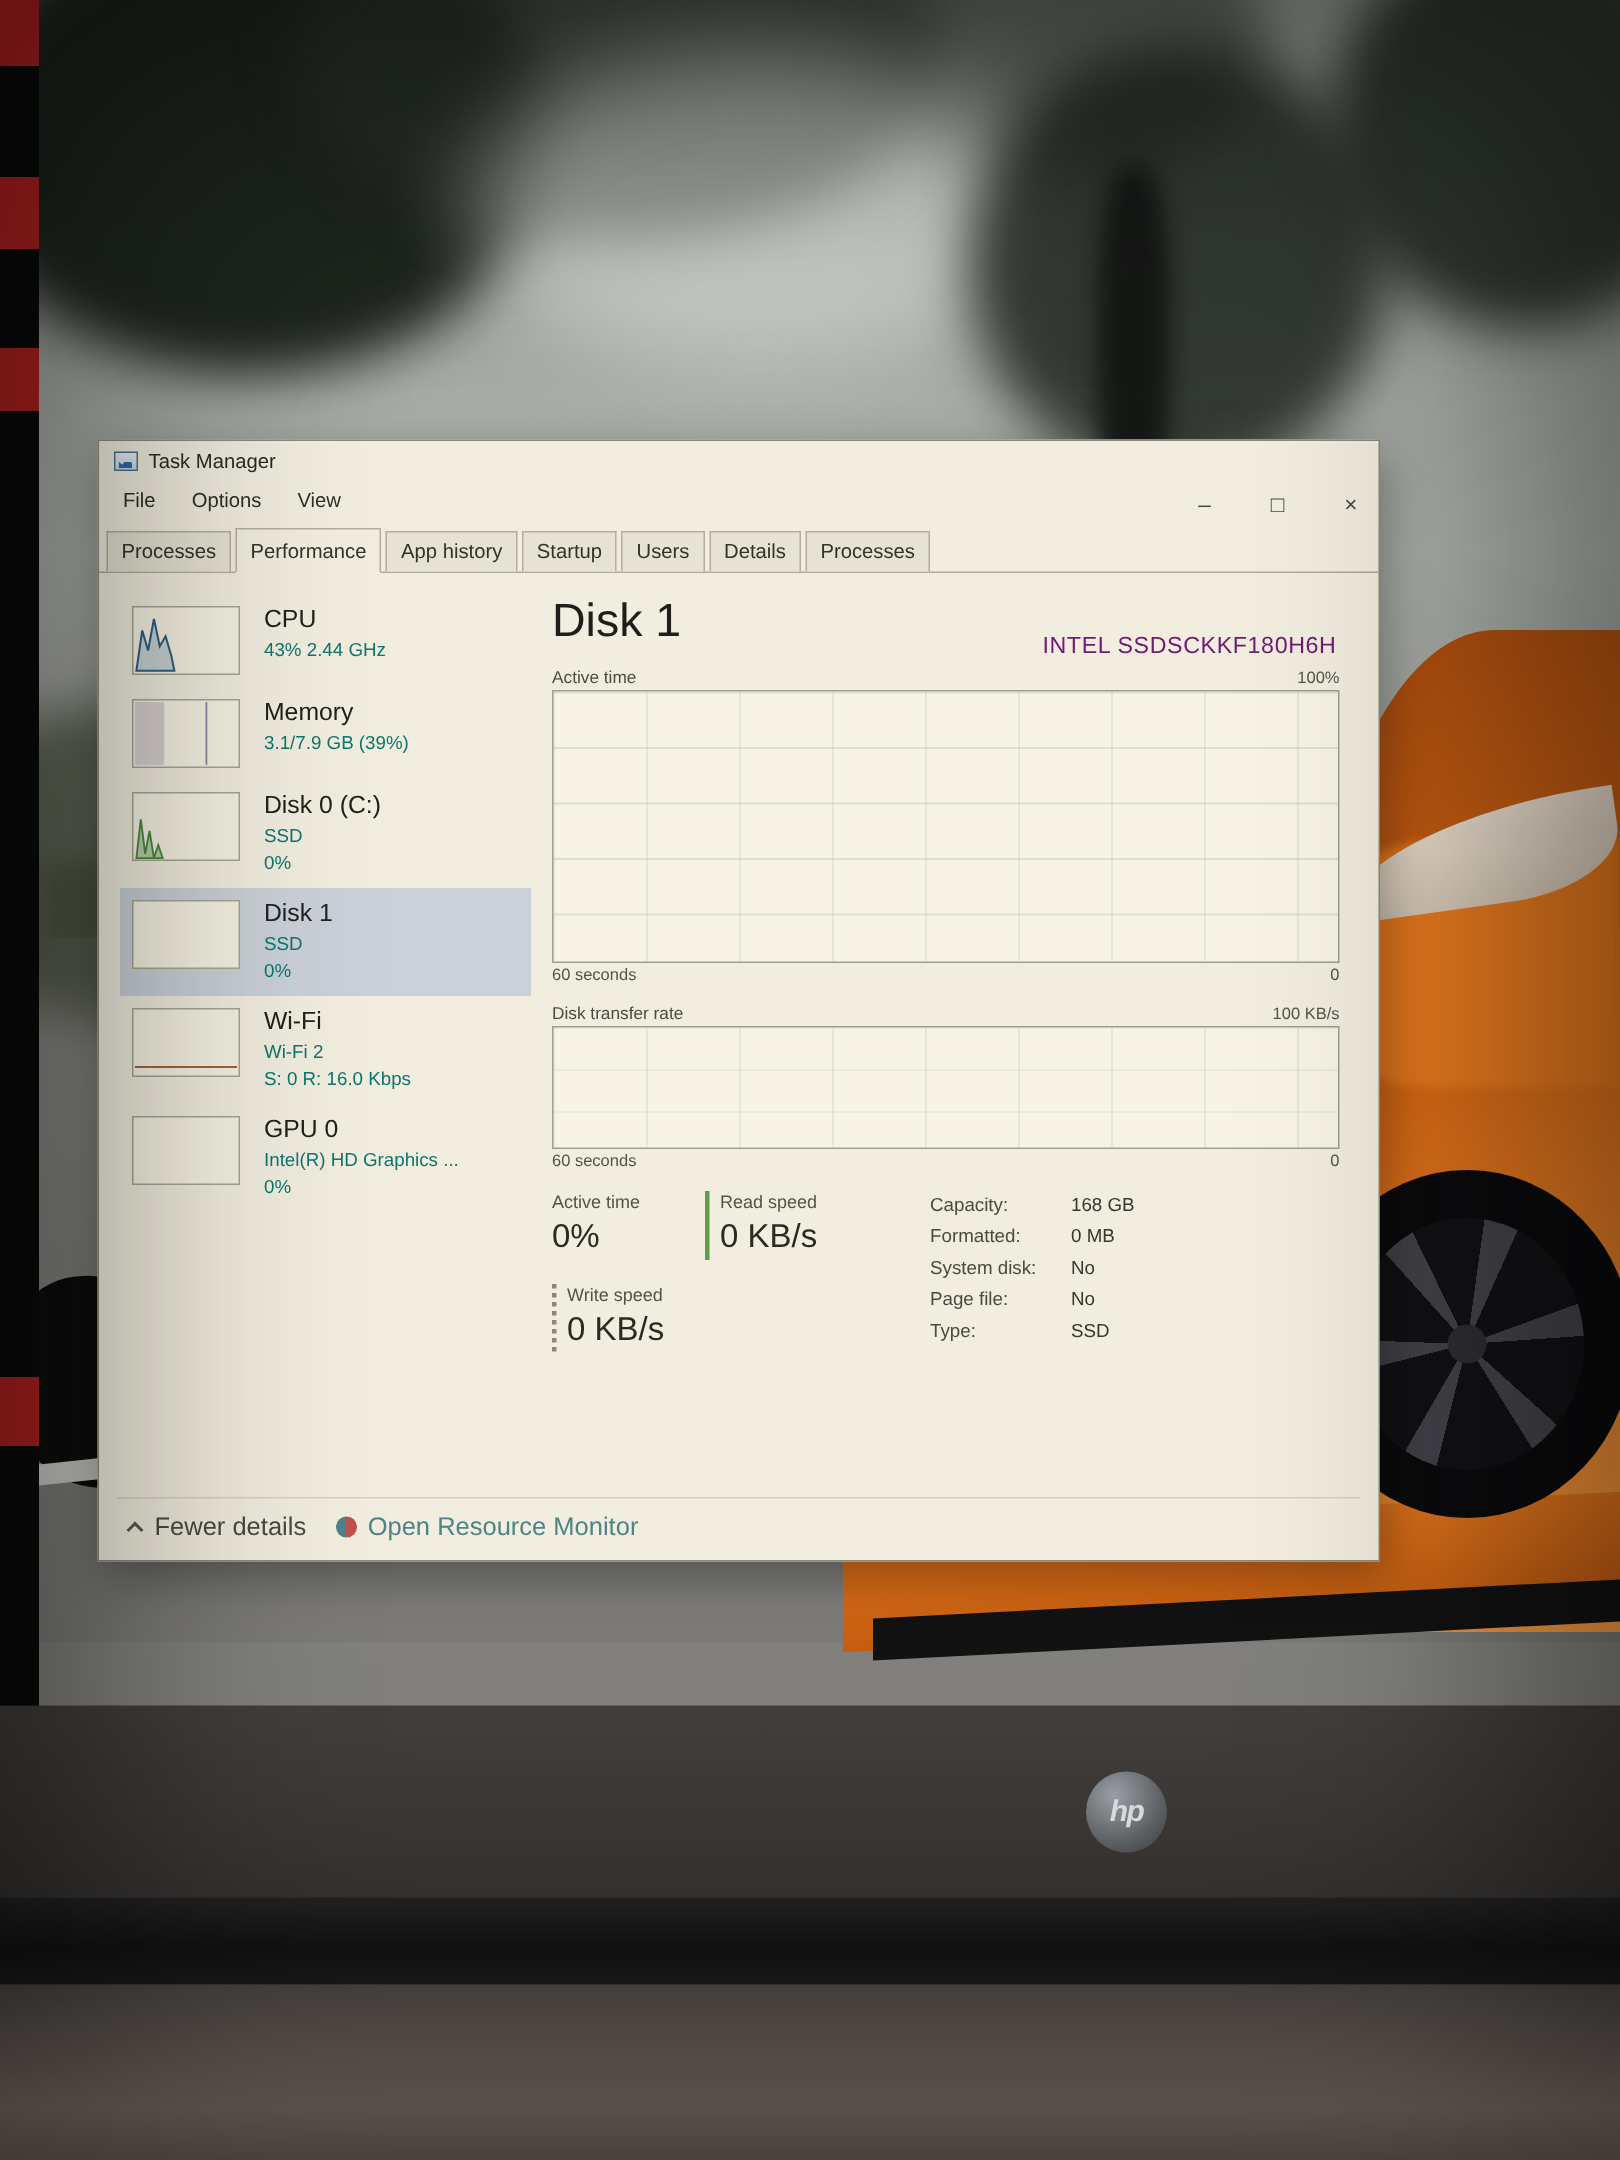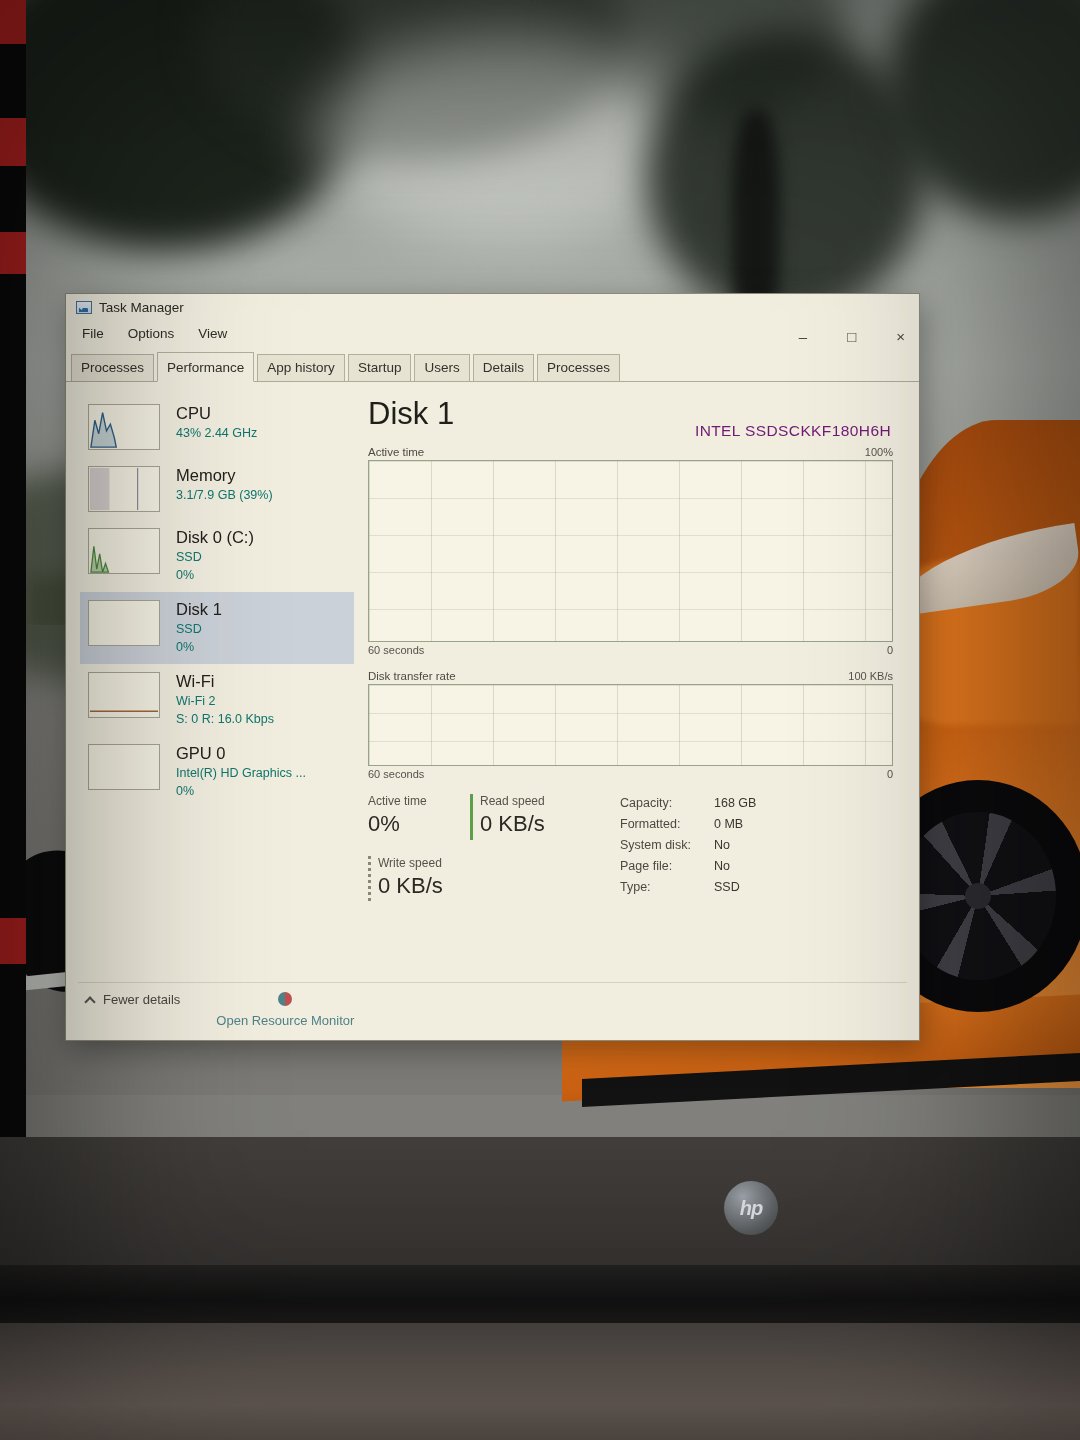--- a/index.html
+++ b/index.html
@@ -84,25 +84,25 @@
   .stat .lab { font-size:12px; color:#54534a; margin-bottom:3px; }
   .stat .val { font-size:22px; font-weight:300; color:#2a2a25; }
   .stat.read { border-left:3px solid #5d9e4a; padding-left:7px; }
   .stat.write { border-left:3px dotted #8a8778; padding-left:7px; }
   .details { font-size:12.5px; color:#4b4a41; padding-top:2px; }
   .drow { display:flex; margin-bottom:7px; }
   .drow .dl { width:94px; }
   .drow .dv { color:#38372f; }
 
   .tm-footer { position:absolute; left:12px; right:12px; bottom:10px; border-top:1px solid #d6d2c0;
-               padding:9px 6px 2px 8px; display:flex; gap:36px; align-items:flex-start; font-size:13px; }
+               padding:9px 6px 2px 8px; display:flex; gap:20px; align-items:center; font-size:17px; }
   .chev { width:8px; height:8px; border-left:2px solid #5a5952; border-top:2px solid #5a5952;
           transform:rotate(45deg); margin-top:4px; }
   .fewer { color:#4a4942; display:flex; gap:9px; align-items:center; }
-  .resmon { color:#4e8389; display:flex; gap:7px; align-items:center;flex-direction:column; }
+  .resmon { color:#4e8389; display:flex; gap:7px; align-items:center; }
   .resmon-icon { width:14px; height:14px; border-radius:50%; background:conic-gradient(#c0504d 0 180deg,#4e8389 180deg 360deg); }
 
   
   .taskbar { position:absolute; left:0; right:0; bottom:0; height:54px; background:linear-gradient(#dcd9d0,#ccc9c0);
              z-index:20; }
   .tb { position:absolute; top:50%; transform:translateY(-50%); }
   .win-logo { width:22px; height:22px; display:grid; grid-template:repeat(2,10px)/repeat(2,10px); gap:2px; }
   .win-logo i { background:#4a7ec2; }
   .tb-search { display:flex; align-items:center; gap:9px; color:#47463f; font-size:13.5px; }
   .magnifier { width:13px; height:13px; border:2px solid #56554e; border-radius:50%; position:relative; }

